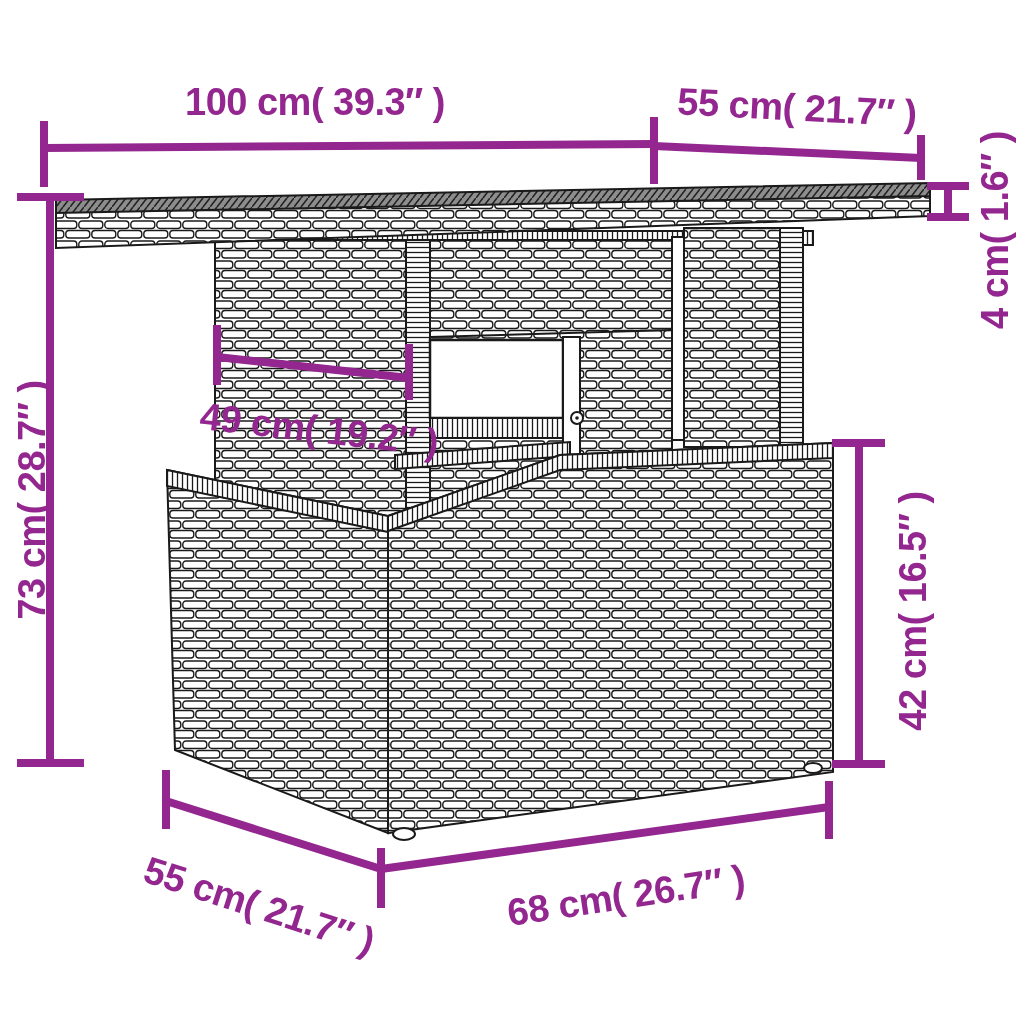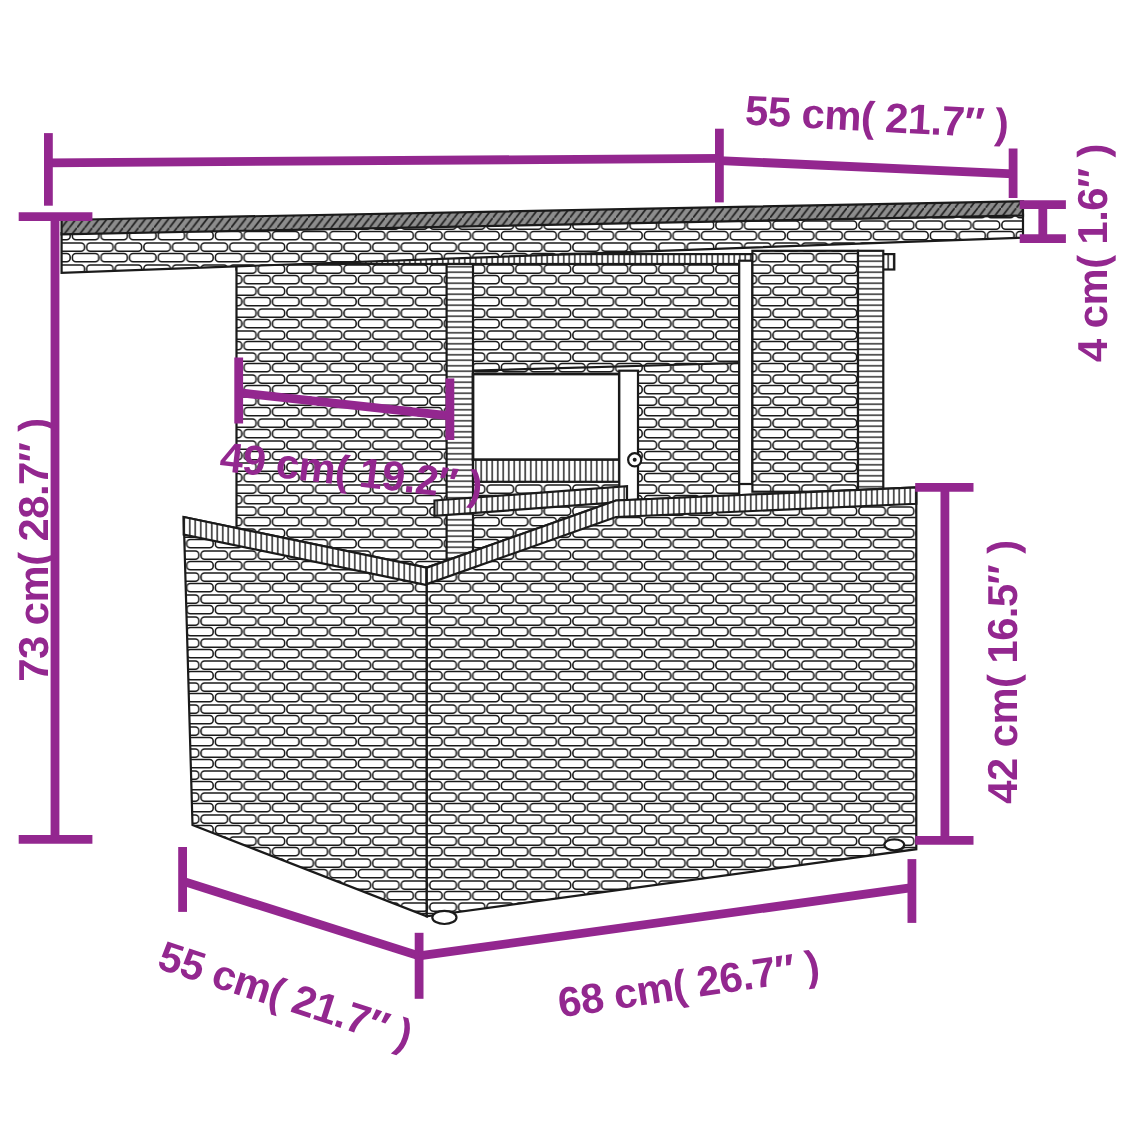--- a/index.html
+++ b/index.html
@@ -119,20 +119,21 @@
         <line x1="166" y1="770" x2="166" y2="829"></line>
         <line x1="381" y1="848" x2="381" y2="908"></line>
       </g>
       <g>
         <line x1="381" y1="869" x2="829" y2="807"></line>
         <line x1="829" y1="781" x2="829" y2="839"></line>
       </g>
     </g>
   </svg>
 
+  <div class="dim-label" style="left:315px;top:102px;">100 cm( 39.3″ )</div>
 
   <div class="dim-label" style="left:797px;top:108px;transform:translate(-50%,-50%) rotate(3deg);">55 cm( 21.7″ )</div>
 
   <div class="dim-label" style="left:995px;top:230px;transform:translate(-50%,-50%) rotate(-90deg);">4 cm( 1.6″ )</div>
 
   <div class="dim-label" style="left:32px;top:500px;transform:translate(-50%,-50%) rotate(-90deg);">73 cm( 28.7″ )</div>
 
   <div class="dim-label" style="left:319px;top:430px;transform:translate(-50%,-50%) rotate(6.5deg);">49 cm( 19.2″ )</div>
 
   <div class="dim-label" style="left:913px;top:611px;transform:translate(-50%,-50%) rotate(-90deg);">42 cm( 16.5″ )</div>

